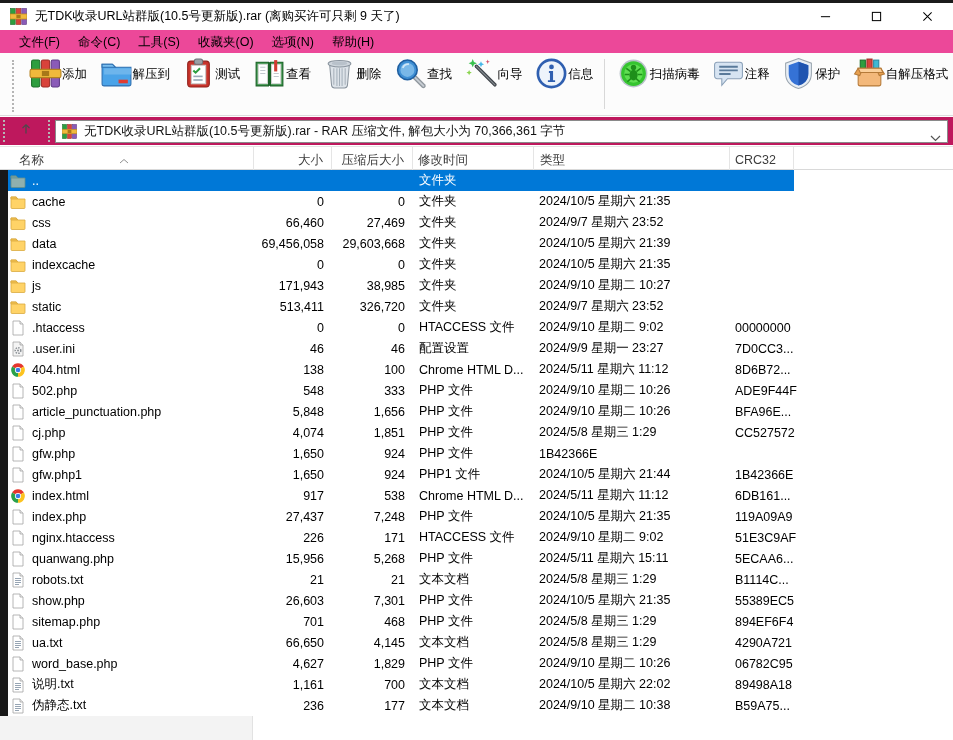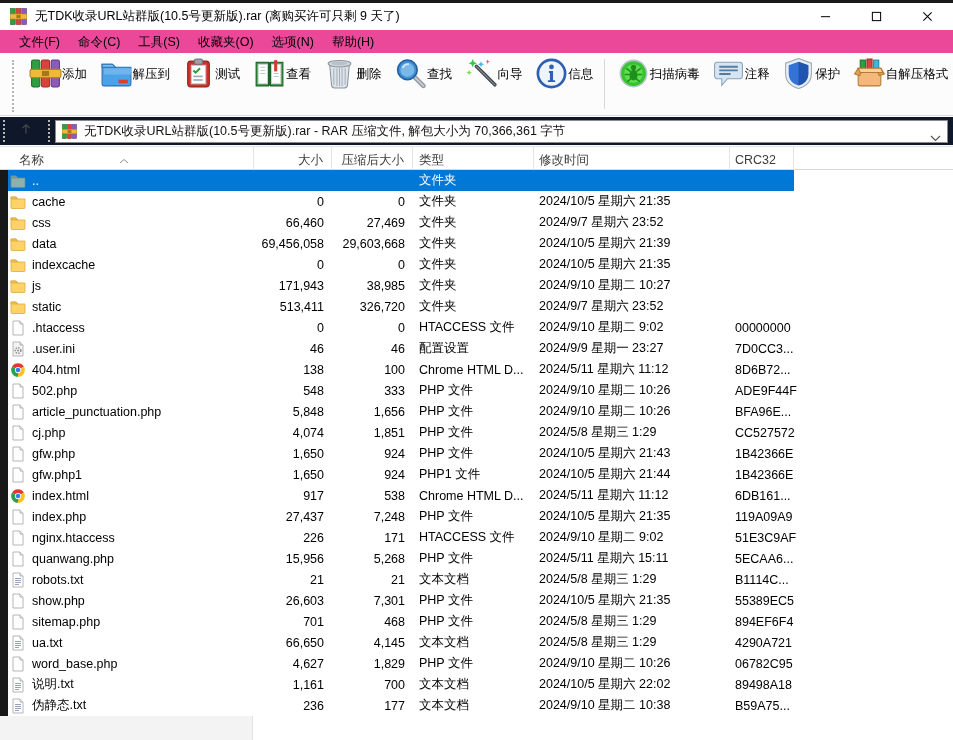--- a/index.html
+++ b/index.html
@@ -27,21 +27,21 @@
   #toolbar { position:absolute; left:0; top:53px; width:953px; height:63px; background:#fcfcfc;
     border-bottom:1px solid #dcdcdc; display:flex; align-items:flex-start; padding:3px 0 0 12px; }
   #toolbar-grip { width:4px; height:52px; border-left:2px dotted #b5b5b5; margin:4px 6px 0 0; }
   .tb-btn { display:flex; flex-direction:row; align-items:center; padding:1px 7px; min-width:46px; }
   .tb-icon { width:33px; height:33px; margin-bottom:2px; }
   .tb-icon svg { width:33px; height:33px; }
   .tb-label { font-size:12.5px; color:#000; white-space:nowrap; }
   .tb-sep { width:1px; height:50px; background:#d8d8d8; margin:3px 5px 0 5px; }
 
   
-  #addressrow { position:absolute; left:0; top:117px; width:953px; height:28px; background:#0f172a;
+  #addressrow { position:absolute; left:0; top:117px; width:953px; height:28px; background:#be185d;
     display:flex; align-items:center; }
   #address-grip { width:3px; height:22px; border-left:2px dotted #b5b5b5; margin-left:3px; }
   #up-btn { width:32px; height:23px; display:flex; align-items:center; justify-content:center; margin-left:4px; }
   #up-btn svg { width:14px; height:14px; }
   #address-grip2 { width:3px; height:22px; border-left:2px dotted #b5b5b5; margin:0 4px 0 6px; }
   #address-combo { flex:1; height:23px; margin-right:5px; border:1px solid #8a8a8a; background:#fff;
     display:flex; align-items:center; padding:0 6px; }
   #address-combo .mini-icon { width:15px; height:15px; margin-right:7px; flex:0 0 auto; }
   #address-combo .addr-text { font-size:12.5px; white-space:nowrap; overflow:hidden; flex:1; }
   #address-combo .chev { width:11px; height:7px; flex:0 0 auto; }
@@ -268,22 +268,22 @@
   </div>
 
   <div id="colheader">
     <div class="hcell h-name"><span>名称</span>
       <span id="sort-caret"><svg viewBox="0 0 10 6">
             <path d="M1 5l4-3.5L9 5" stroke="#8f8f8f" fill="none"></path>
           </svg></span>
     </div>
     <div class="hcell h-size">大小</div>
     <div class="hcell h-packed">压缩后大小</div>
+    <div class="hcell h-mod">修改时间</div>
     <div class="hcell h-type">类型</div>
-    <div class="hcell h-mod">修改时间</div>
     <div class="hcell h-crc">CRC32</div>
     <div class="hcell"></div>
   </div>
 
   <div id="list"></div>
   <div id="left-strip"></div>
   <div id="rows">
       <div class="row selected">
         <div class="c-name">
           <span class="fi">
@@ -504,21 +504,20 @@
             <svg viewBox="0 0 16 16">
               <path d="M3 1h7l3 3v11H3z" fill="#fff" stroke="#a3a3a3" stroke-width="0.8"></path>
               <path d="M10 1v3h3" fill="#ededed" stroke="#a3a3a3" stroke-width="0.8"></path>
             </svg>
           </span>
           <span>gfw.php</span>
         </div>
         <div class="c-size">1,650</div>
         <div class="c-packed">924</div>
         <div class="c-type">PHP 文件</div>
-        <div class="c-mod">2024/10/5 星期六 21:43</div>
         <div class="c-crc">1B42366E</div>
       </div>
       <div class="row">
         <div class="c-name">
           <span class="fi">
             <svg viewBox="0 0 16 16">
               <path d="M3 1h7l3 3v11H3z" fill="#fff" stroke="#a3a3a3" stroke-width="0.8"></path>
               <path d="M10 1v3h3" fill="#ededed" stroke="#a3a3a3" stroke-width="0.8"></path>
             </svg>
           </span>

